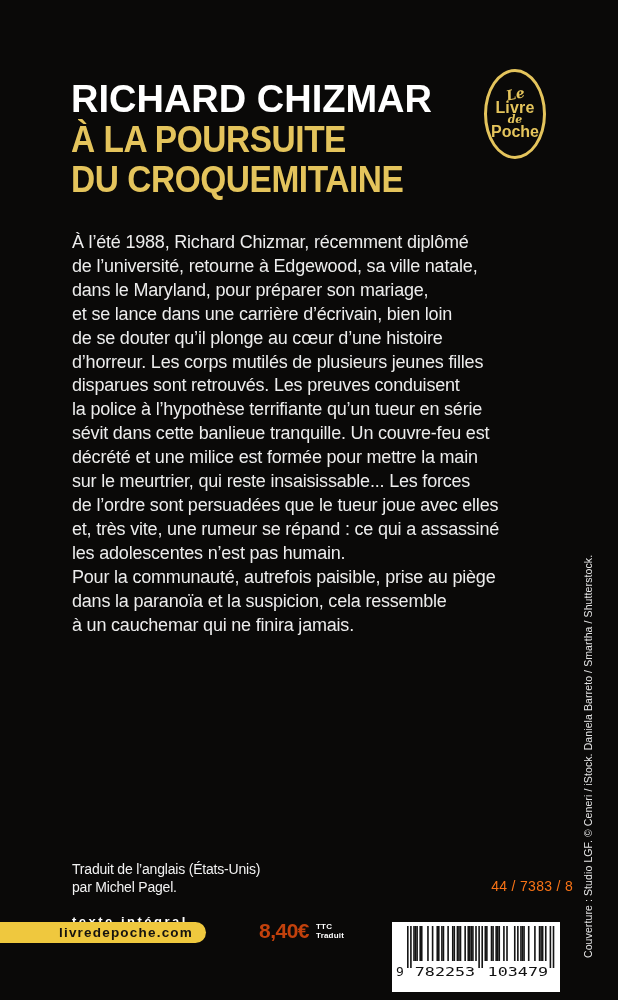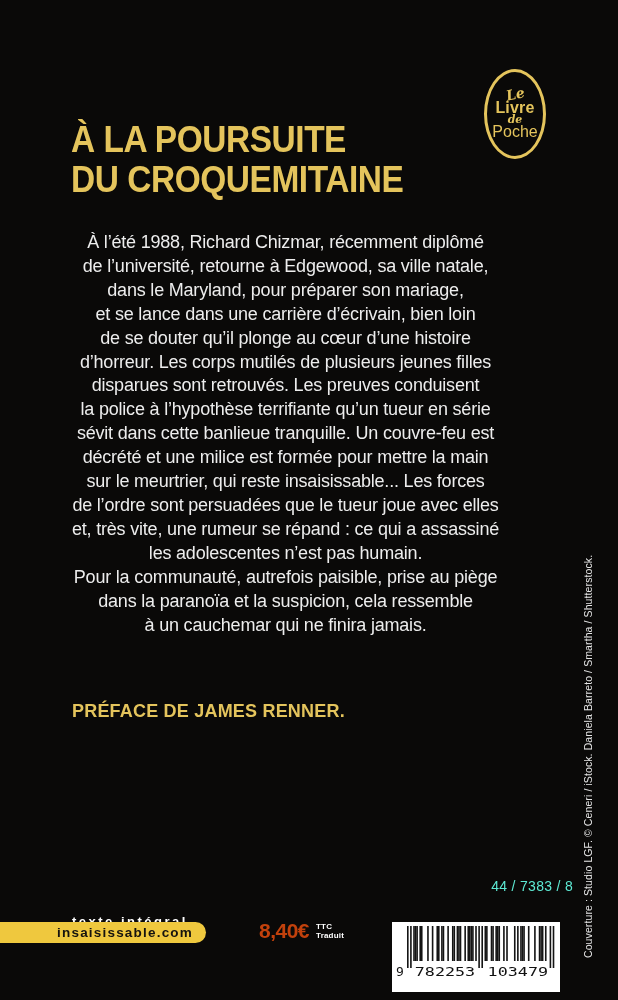--- a/index.html
+++ b/index.html
@@ -20,59 +20,60 @@
   
   .logo { left:484px; top:69px; width:62px; height:90px; box-sizing:border-box;
     border:3px solid var(--gold,#e4c45c); border-radius:50%;
     display:flex; flex-direction:column; align-items:center; justify-content:center;
     color:var(--gold,#e4c45c); text-align:center; }
   .logo .le { font-family:"DejaVu Serif", serif; font-style:italic; font-weight:700;
     font-size:14px; line-height:11px; transform:rotate(-12deg); }
   .logo .livre { font-size:16px; font-weight:700; line-height:16px; letter-spacing:0.2px; }
   .logo .de { font-family:"DejaVu Serif", serif; font-style:italic; font-weight:700;
     font-size:11px; line-height:8px; }
-  .logo .poche { font-size:16px; font-weight:400; line-height:15px; }
+  .logo .poche { font-size:16px; font-weight:700; line-height:15px; }
 
   
   .synopsis { left:72px; top:231px; color:var(--text,#ededed); font-size:18px;
-    line-height:23.9px; letter-spacing:-0.2px; white-space:pre;text-align:center; }
+    line-height:23.9px; letter-spacing:-0.2px; white-space:pre; }
 
   .preface { left:72px; top:701px; color:var(--gold,#e4c45c); font-size:18px;
     font-weight:700; letter-spacing:0.2px; white-space:nowrap; }
 
   
   .translator { left:72px; top:860px; color:#f2f2f2; font-size:14px; line-height:18px;
     letter-spacing:-0.2px; white-space:pre; }
   .texte-integral { left:72px; top:902px; color:#ffffff; font-size:13px; font-weight:700;
     letter-spacing:2.5px; white-space:nowrap;margin-top:12px; }
   .site-pill { left:0; top:922px; width:206px; height:21px; box-sizing:border-box;
     background:var(--pill_yellow,#efc83e); border-radius:0 11px 11px 0;
     display:flex; align-items:center; justify-content:flex-end; padding-right:13px; }
   .site-pill span { color:#15130f; font-size:13.5px; font-weight:700; letter-spacing:1.2px; white-space:nowrap; }
   .price { left:259px; top:919px; color:#c2410c; font-size:21px; font-weight:700; letter-spacing:-0.5px; white-space:nowrap; }
   .tax { left:316px; top:923px; color:#ffffff; font-size:8px; font-weight:700;
     line-height:8.5px; letter-spacing:0.2px; }
 
   
-  .meta-right { right:45px; color:#5eead4; font-size:14px; letter-spacing:0.3px;
+  .meta-right { right:45px; color:#f97316; font-size:14px; letter-spacing:0.3px;
     text-align:right; white-space:nowrap; }
   .edition { top:878px; }
   .isbn { top:900px; }
   .barcode-box { left:392px; top:922px; width:168px; height:70px; background:#ffffff; }
   .barcode-box svg { position:absolute; left:3px; top:4px; }
 
   
   .credits { left:582px; top:958px; width:436px; transform:rotate(-90deg);
     transform-origin:0 0; color:#e6e6e6; font-size:10.5px; letter-spacing:0.1px; white-space:nowrap; }
 </style>
 </head>
 <body>
 
 <div class="cover">
 
+  <div class="abs author">RICHARD CHIZMAR</div>
   <div class="abs title-gold title-line1">À LA POURSUITE</div>
   <div class="abs title-gold title-line2">DU CROQUEMITAINE</div>
 
   <div class="abs logo">
     <div class="le">Le</div>
     <div class="livre">Livre</div>
     <div class="de">de</div>
     <div class="poche">Poche</div>
   </div>
 
@@ -87,26 +88,27 @@
 sévit dans cette banlieue tranquille. Un couvre-feu est
 décrété et une milice est formée pour mettre la main
 sur le meurtrier, qui reste insaisissable... Les forces
 de l’ordre sont persuadées que le tueur joue avec elles
 et, très vite, une rumeur se répand : ce qui a assassiné
 les adolescentes n’est pas humain.
 Pour la communauté, autrefois paisible, prise au piège
 dans la paranoïa et la suspicion, cela ressemble
 à un cauchemar qui ne finira jamais.</div>
 
-  <div class="abs preface">PRÉFACE DE JAMES RENNER.</div>
 
+  <div class="abs translator">Traduit de l’anglais (États-Unis)
+par Michel Pagel.</div>
   <div class="abs texte-integral">texte intégral</div>
 
   <div class="abs site-pill">
-    <span>insaisissable.com</span>
+    <span>livredepoche.com</span>
   </div>
 
   <div class="abs price">8,40€</div>
   <div class="abs tax">
     <div>TTC</div>
     <div>Traduit</div>
   </div>
 
   <div class="abs meta-right edition">44 / 7383 / 8</div>
 

